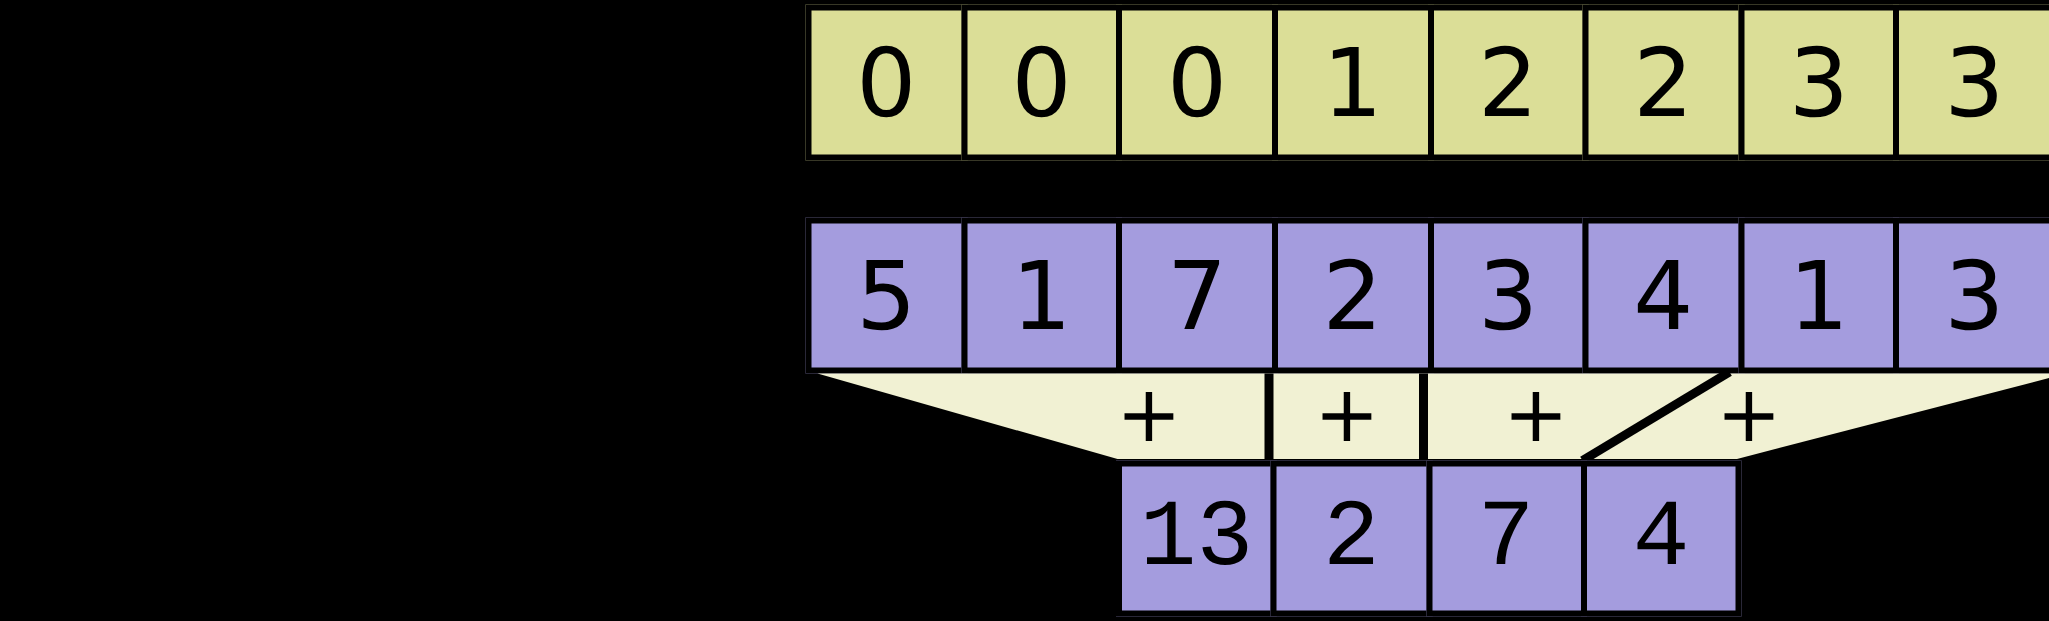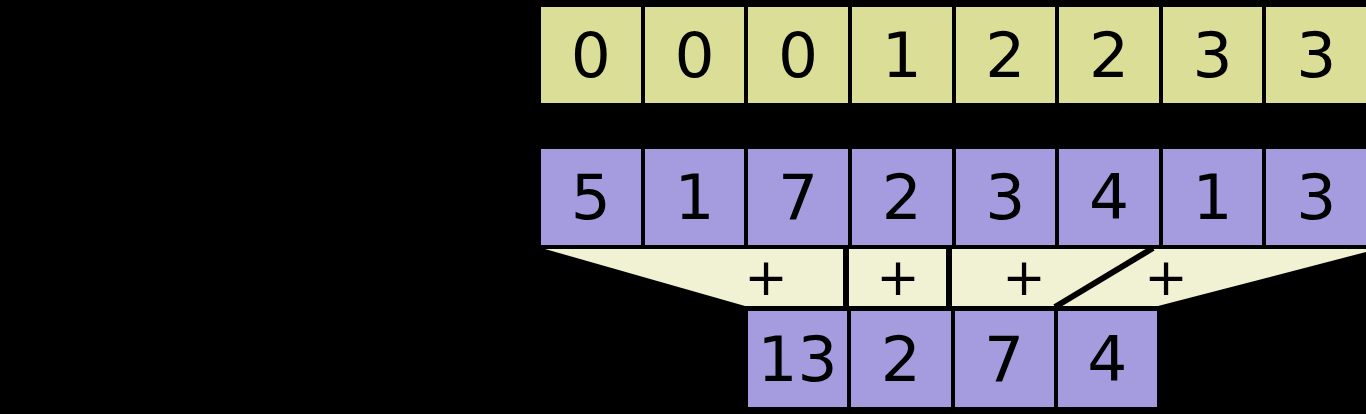--- a/index.html
+++ b/index.html
@@ -43,21 +43,21 @@
   
   .values-row {
     left: 537px; top: 145px;
     width: 833px; height: 104px;
   }
   .values-row .cell { background: #a49cde; }
 
   
   .result-row {
     left: 744px; top: 307px;
-    width: 417px; height: 104px;
+    width: 417px; height: 104px; font-family: Liberation Mono, monospace;
   }
   .result-row .cell { background: #a49cde; }
 
   .funnel-svg {
     position: absolute;
     left: 0; top: 0;
     width: 1366px; height: 414px;
   }
   .funnel-svg text {
     font-family: "DejaVu Sans", "Liberation Sans", sans-serif;

